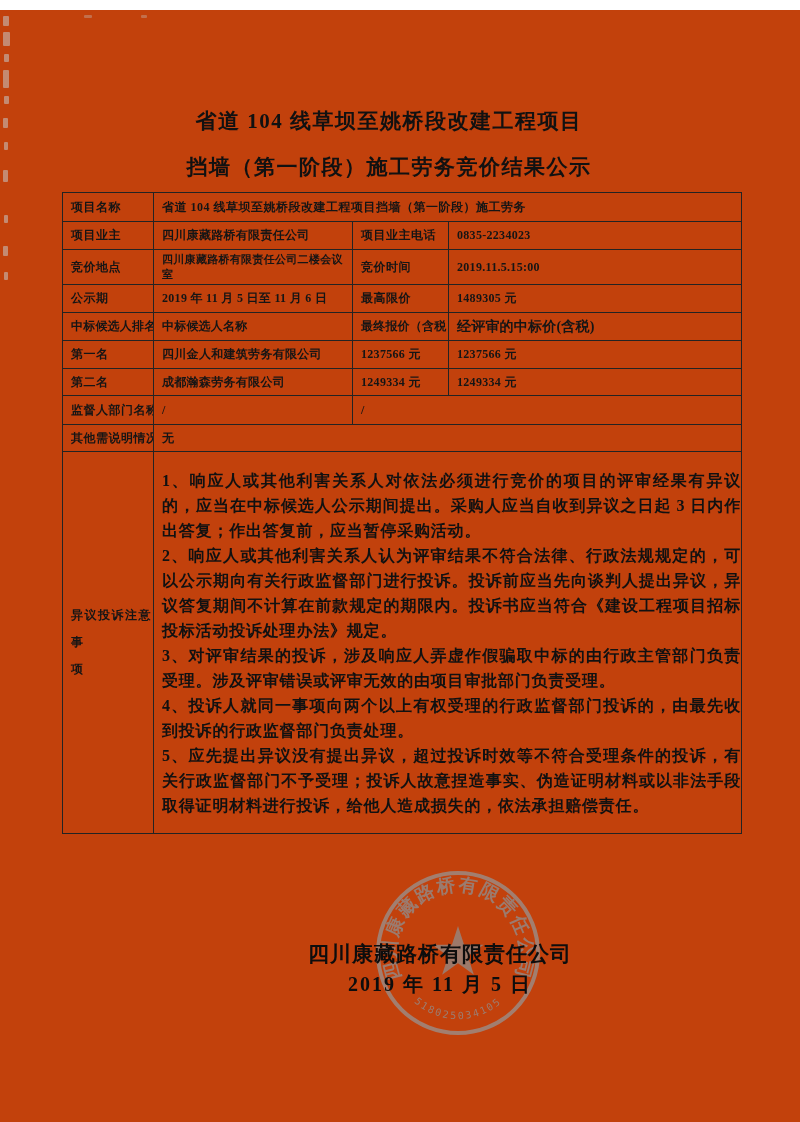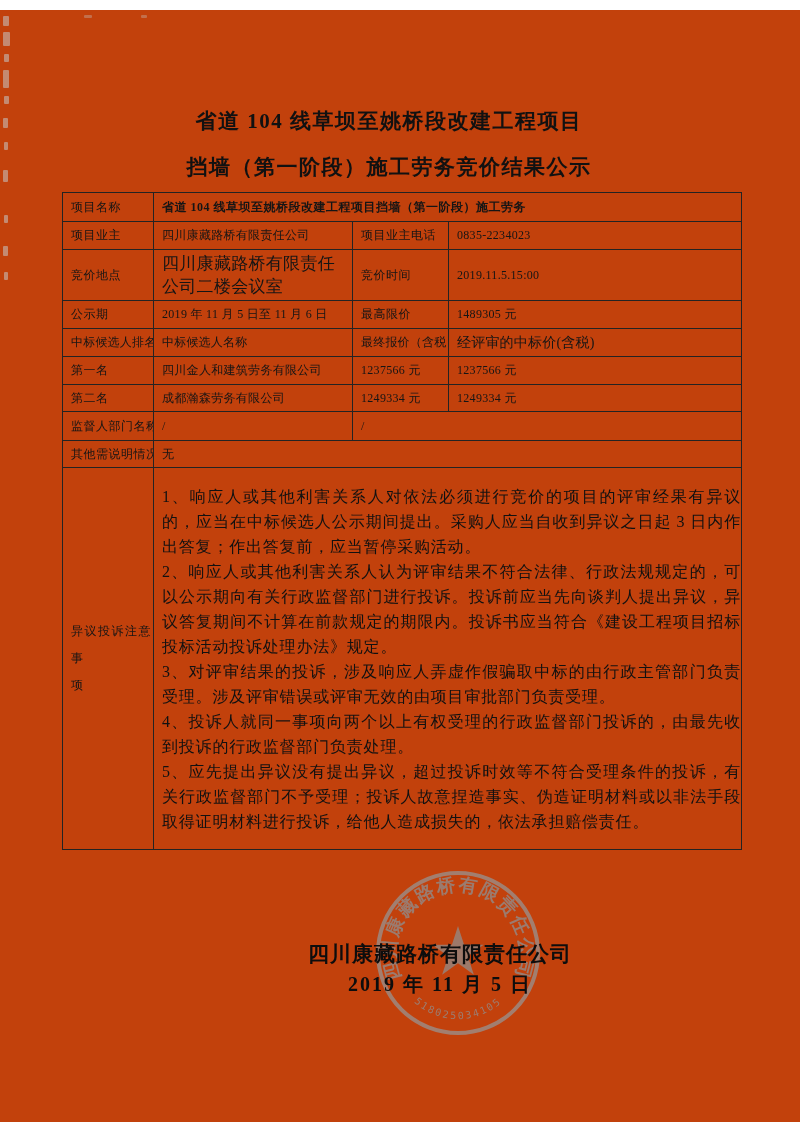--- a/index.html
+++ b/index.html
@@ -27,20 +27,21 @@
     border-collapse:collapse;
     table-layout:fixed;
   }
   table.main td {
     border:1.5px solid #232323;
     vertical-align:middle;
     padding:2px 0 2px 8px;
     font-size:12px;
     color:#151515;
     overflow:hidden;
+    font-weight:bold;
   }
   td.lab { font-size:12px; white-space:nowrap; padding-left:6px; letter-spacing:.5px; }
   td.projname { font-size:15.5px; font-weight:600; letter-spacing:.5px; }
   td.val { font-size:12.5px; letter-spacing:.3px; }
   td.hdr { font-size:11.5px; white-space:nowrap; letter-spacing:.2px; }
   td.vlabel { white-space:pre-line; line-height:27px; letter-spacing:1.5px;
               vertical-align:middle; font-size:12px; padding-left:6px; }
   td.notes { vertical-align:top; padding:4px 9px 2px 9px; }
   td.notes p {
     font-size:16px; line-height:25px;
@@ -91,21 +92,21 @@
       <td class="projname" colspan="3">省道 104 线草坝至姚桥段改建工程项目挡墙（第一阶段）施工劳务</td>
     </tr>
     <tr style="height:28px">
       <td class="lab">项目业主</td>
       <td class="val">四川康藏路桥有限责任公司</td>
       <td class="lab">项目业主电话</td>
       <td class="val">0835-2234023</td>
     </tr>
     <tr style="height:27px">
       <td class="lab">竞价地点</td>
-      <td class="val" style="font-size:17px">四川康藏路桥有限责任公司二楼会议室</td>
+      <td class="val" style="font-size:11px">四川康藏路桥有限责任公司二楼会议室</td>
       <td class="lab">竞价时间</td>
       <td class="val">2019.11.5.15:00</td>
     </tr>
     <tr style="height:28px">
       <td class="lab">公示期</td>
       <td class="val">2019 年 11 月 5 日至 11 月 6 日</td>
       <td class="lab">最高限价</td>
       <td class="val">1489305 元</td>
     </tr>
     <tr style="height:28px">

